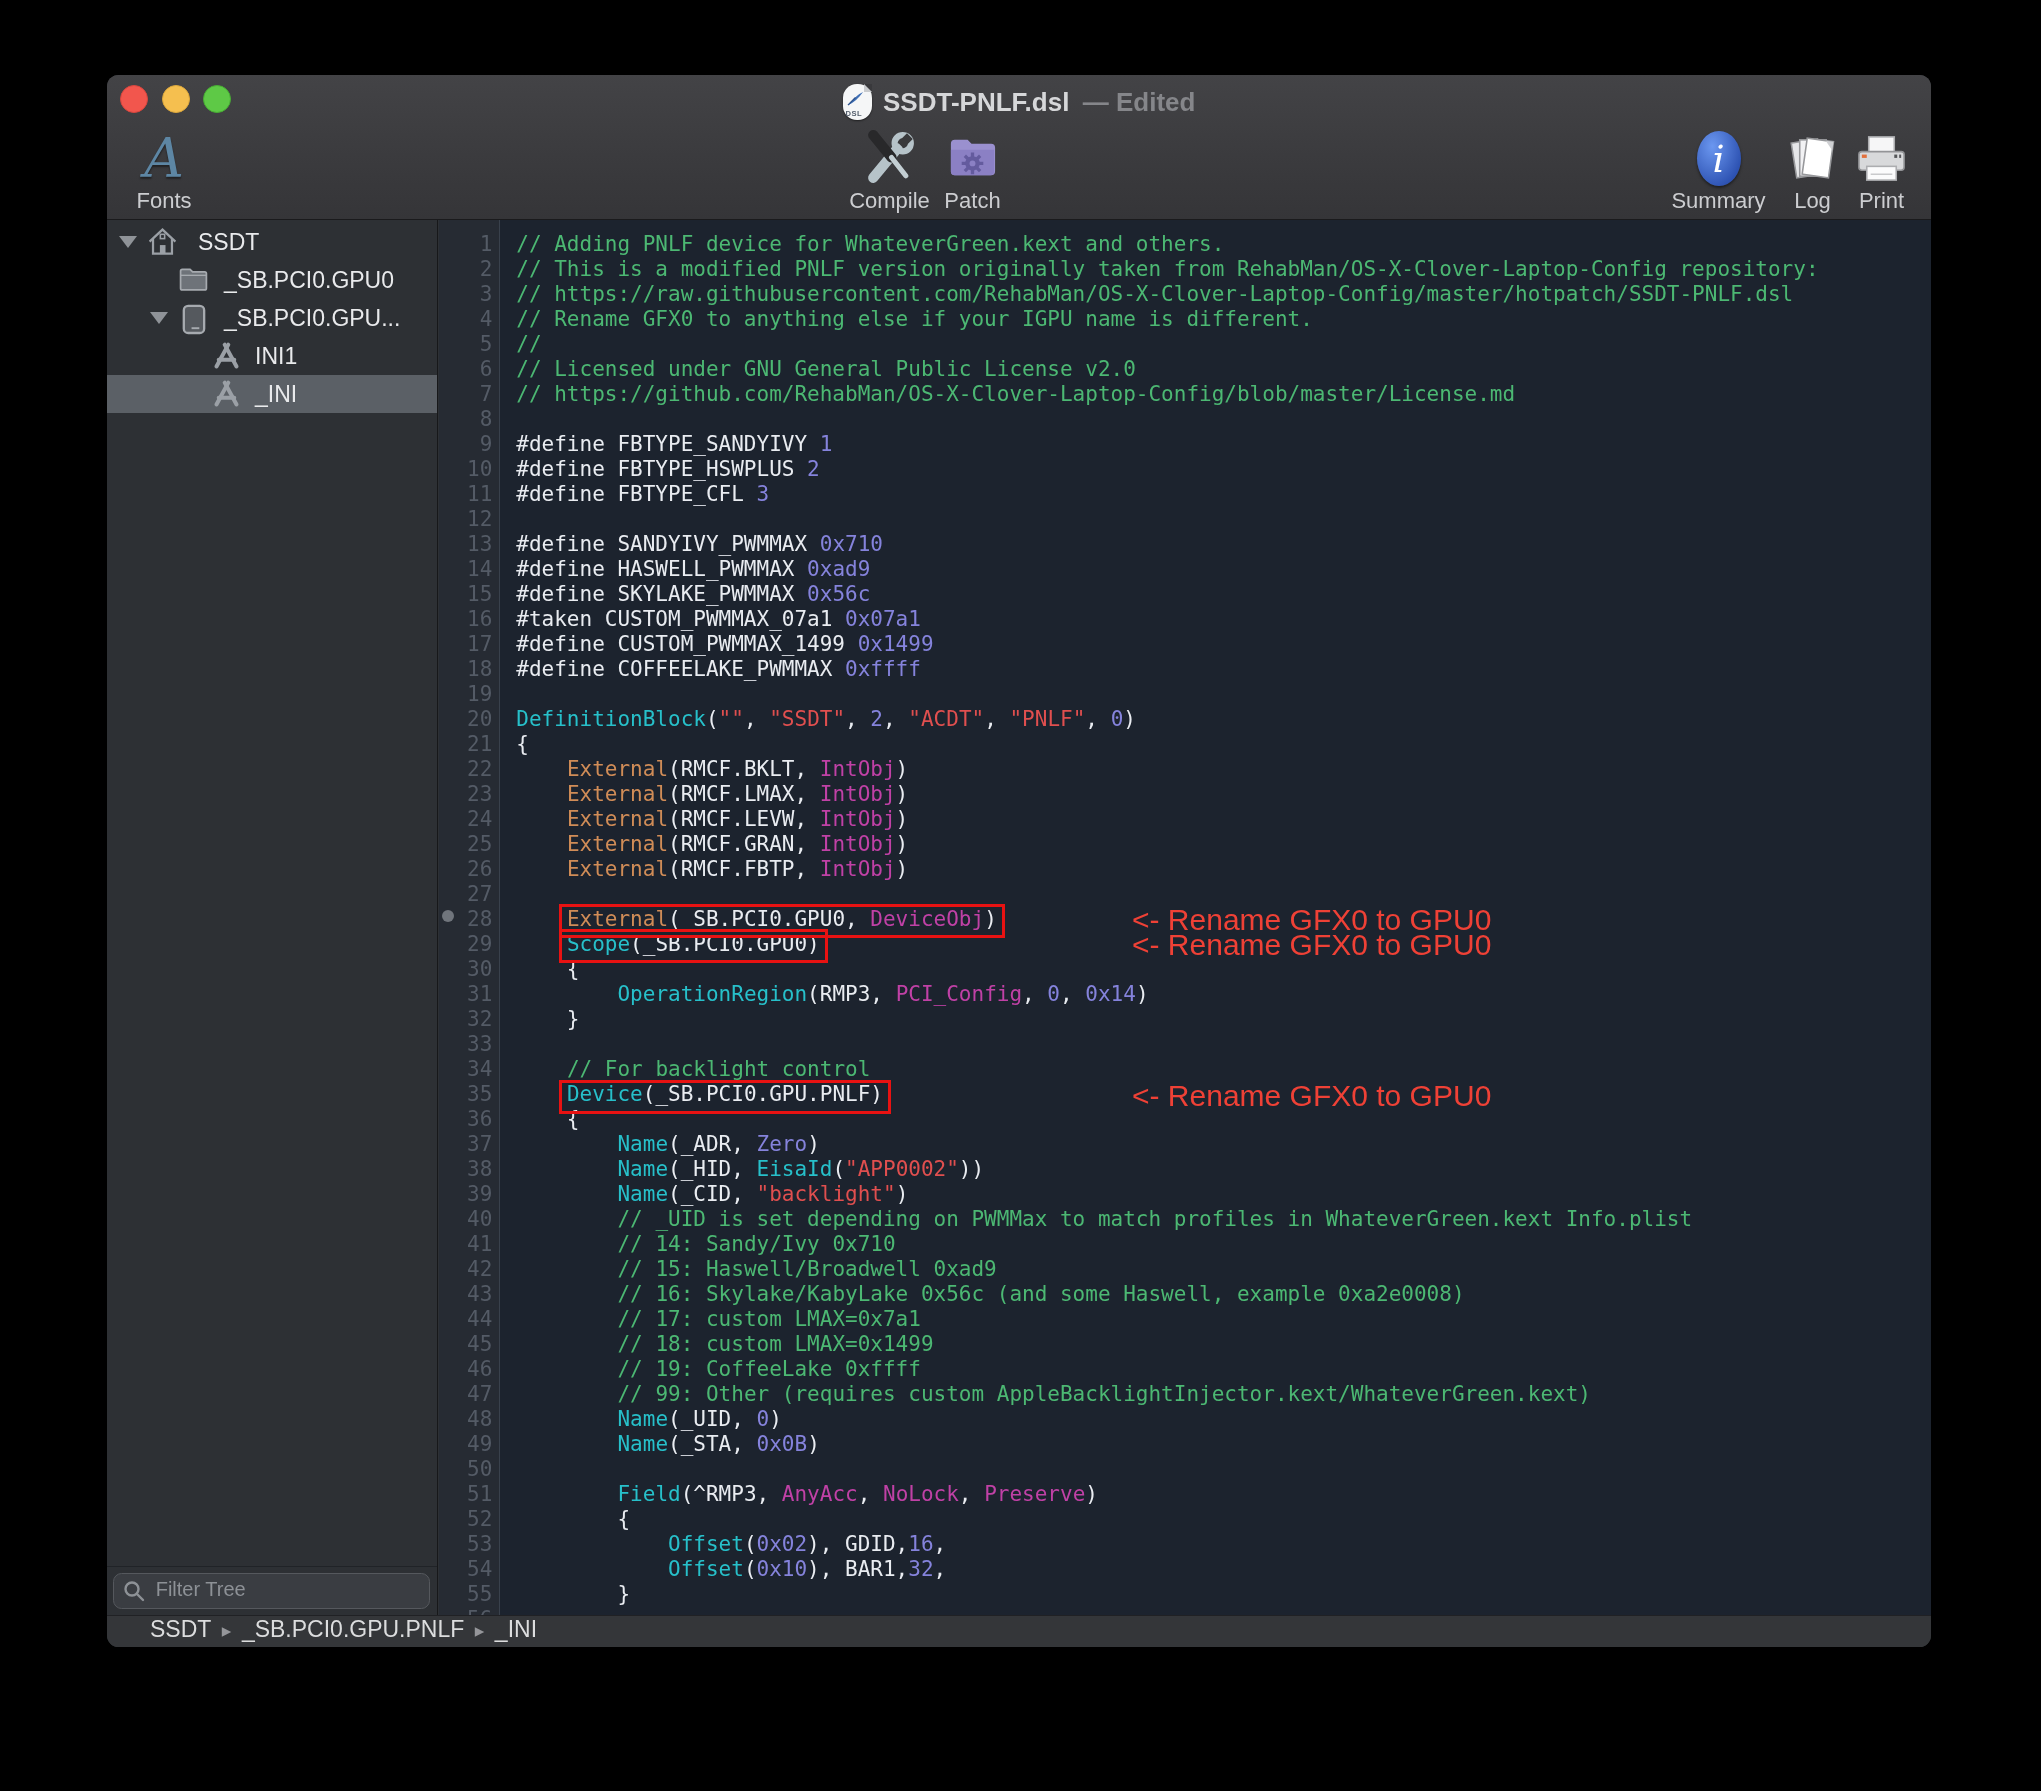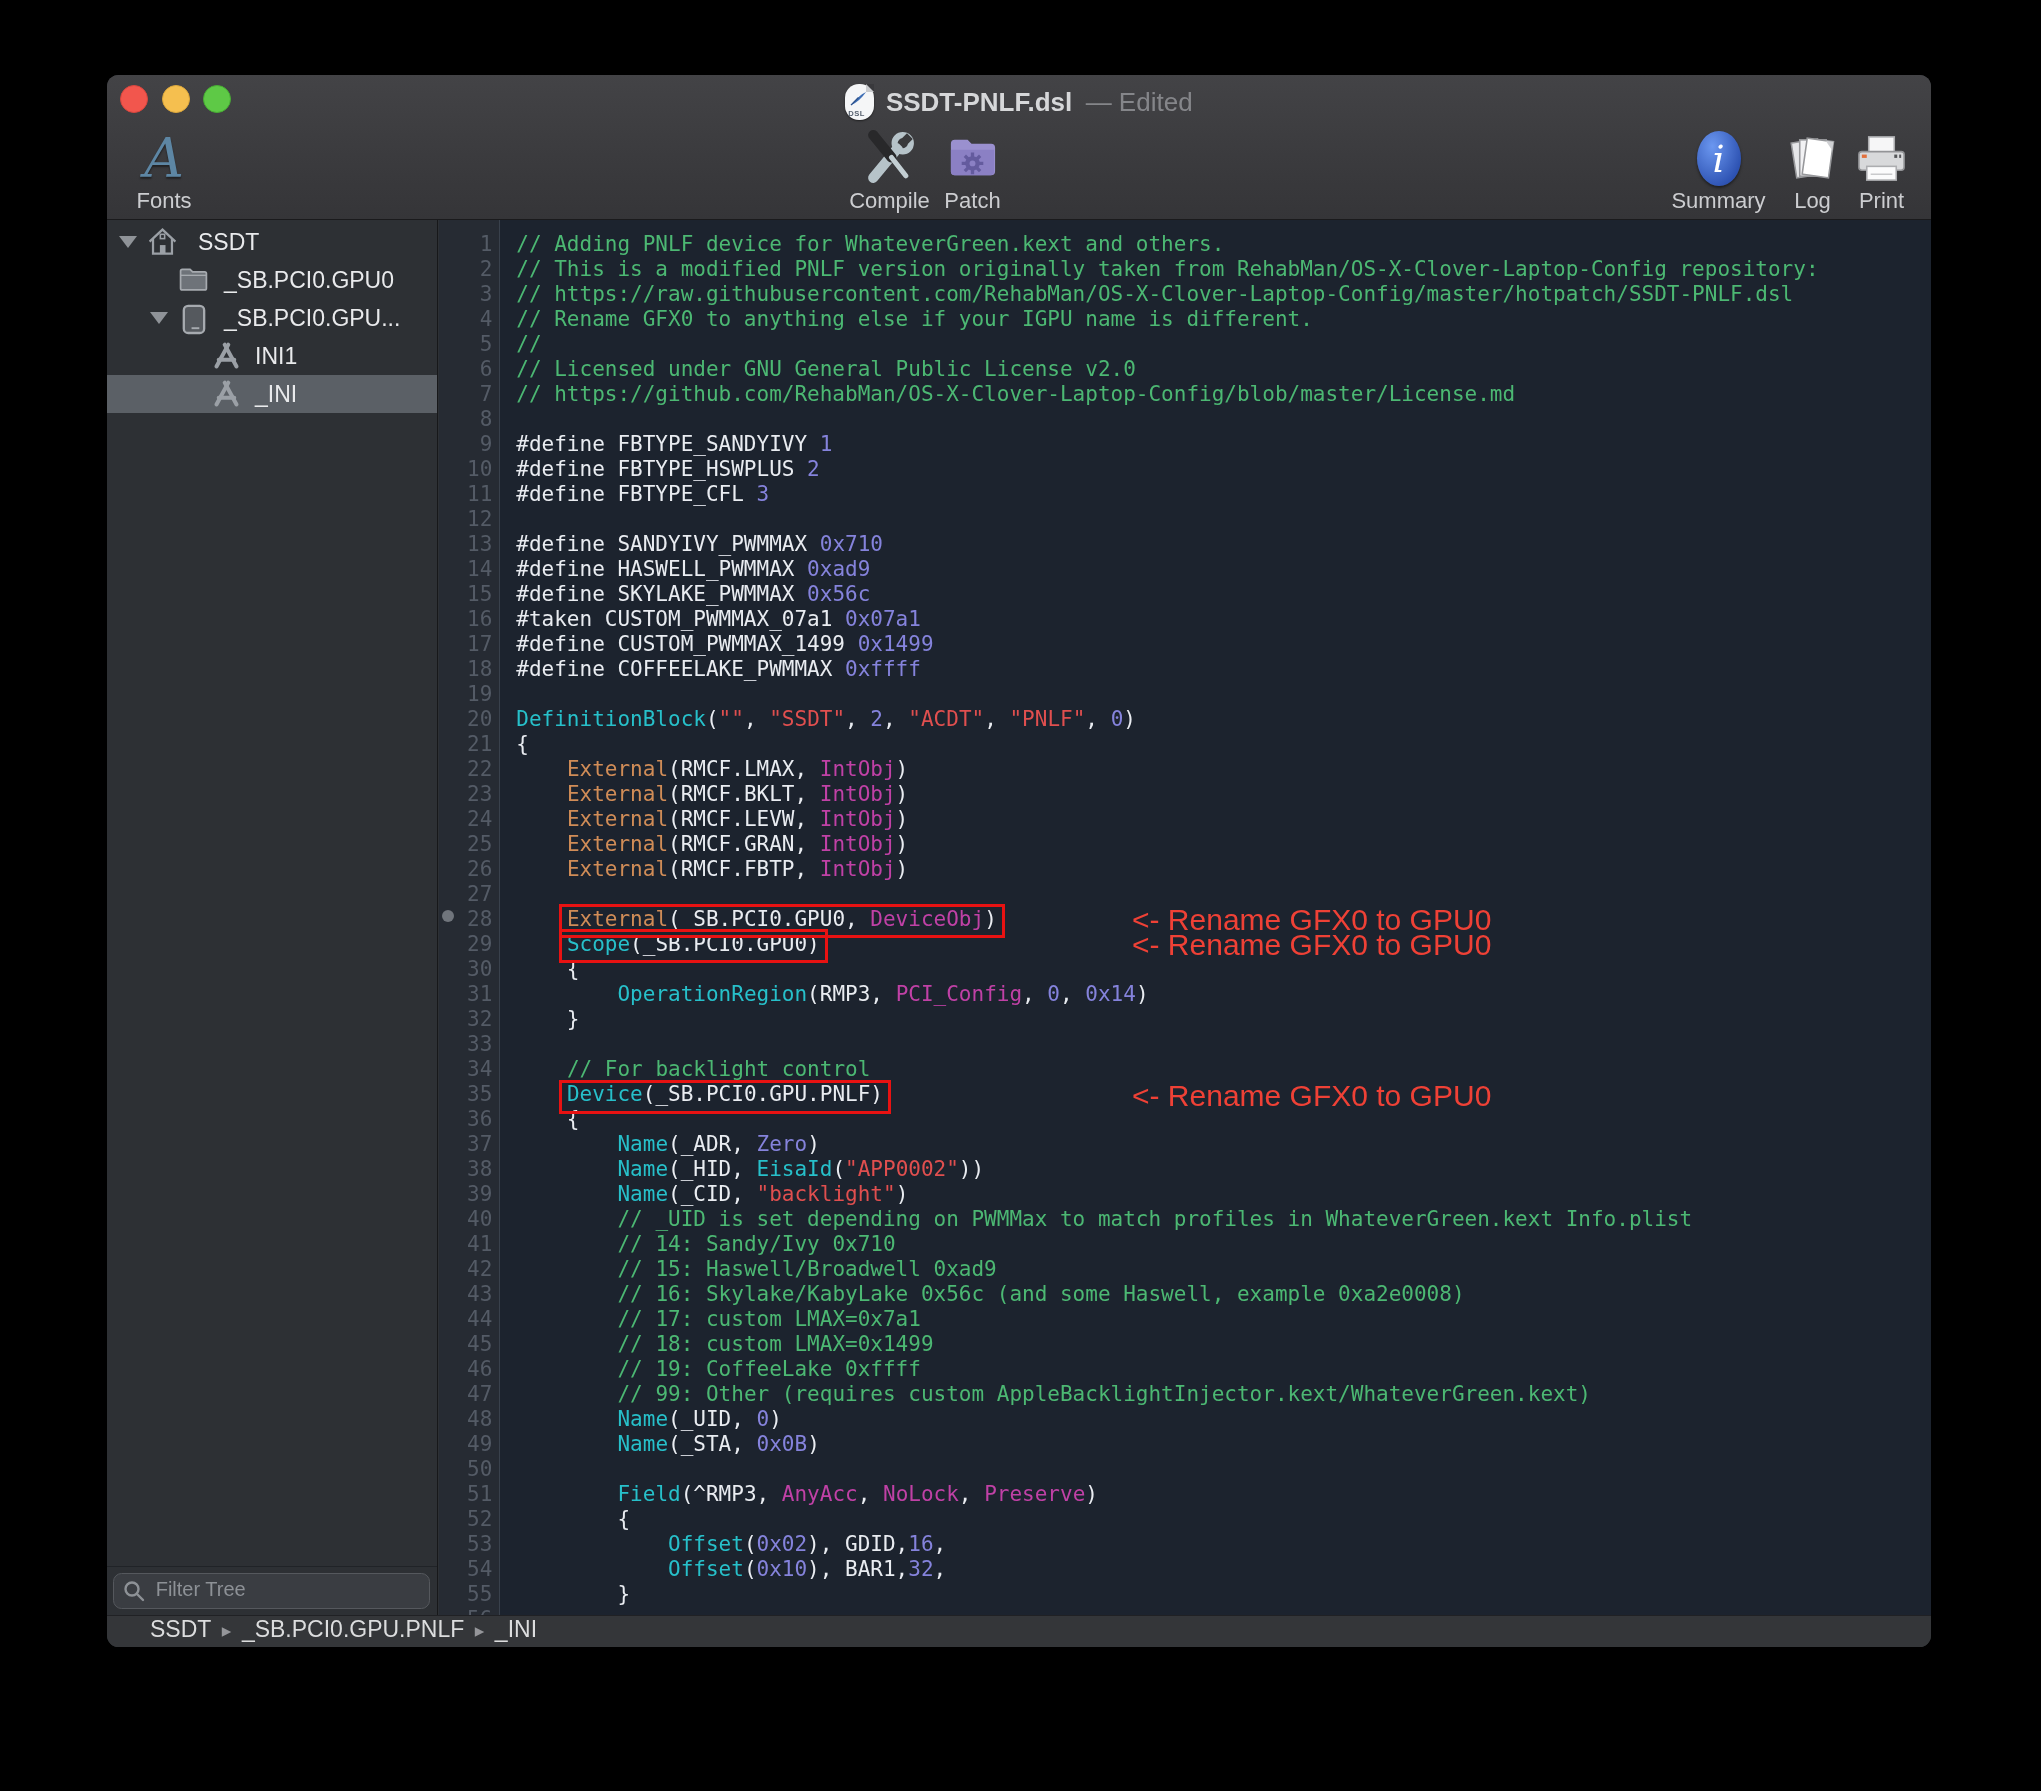--- a/index.html
+++ b/index.html
@@ -23,21 +23,21 @@
   .title-wrap { position:absolute; left:0; right:0; top:0; height:54px;
                 display:flex; align-items:center; justify-content:center; gap:11.5px; }
   .doc-icon { position:relative; width:29px; height:36px; background:#f5f6f7;
               border-radius:14px; box-shadow:0 1px 1.9px rgba(0,0,0,.5); }
   .doc-icon .fold { position:absolute; right:0; top:0; width:0; height:0;
                     border-left:8.6px solid #c9cbce; border-top:8.6px solid #39393c; }
   .doc-icon .quill { position:absolute; left:3.8px; top:5.7px; width:19px; height:17px; }
   .doc-icon .dsl { position:absolute; left:2.9px; bottom:1.9px; font-size:7.6px; color:#56606e;
                    font-weight:bold; letter-spacing:0.5px; }
   .win-title { font-size:26px; font-weight:600; color:#d6d7d9; }
-  .win-title-suffix { font-size:26px; font-weight:400; color:#85868a; margin-left:1.9px; }
+  .win-title-suffix { font-size:26px; font-weight:700; color:#85868a; margin-left:1.9px; }
 
   .toolbar { position:relative; height:92px; }
   .tb-item { position:absolute; top:0; height:92px; display:flex; flex-direction:column;
              align-items:center; justify-content:flex-start; cursor:default; }
   .tb-icon { height:59px; display:flex; align-items:center; justify-content:center; }
   .tb-label { font-size:22px; color:#cccdd0; margin-top:0; }
   .fonts-a { font-family:"DejaVu Serif", serif; font-style:italic; font-size:55px;
              line-height:55px; color:#5d86a4; text-shadow:0 1.9px 1.9px rgba(0,0,0,.45); }
   .summary-orb { width:44px; height:55px; border-radius:50%;
                  background:radial-gradient(ellipse at 35% 28%, #6b97f0, #2d52b2 75%, #24418f);
@@ -354,22 +354,22 @@
           <div class="code-line"></div>
           <div class="code-line"><span class="tk-p">#define SANDYIVY_PWMMAX </span><span class="tk-n">0x710</span></div>
           <div class="code-line"><span class="tk-p">#define HASWELL_PWMMAX </span><span class="tk-n">0xad9</span></div>
           <div class="code-line"><span class="tk-p">#define SKYLAKE_PWMMAX </span><span class="tk-n">0x56c</span></div>
           <div class="code-line"><span class="tk-p">#taken CUSTOM_PWMMAX_07a1 </span><span class="tk-n">0x07a1</span></div>
           <div class="code-line"><span class="tk-p">#define CUSTOM_PWMMAX_1499 </span><span class="tk-n">0x1499</span></div>
           <div class="code-line"><span class="tk-p">#define COFFEELAKE_PWMMAX </span><span class="tk-n">0xffff</span></div>
           <div class="code-line"></div>
           <div class="code-line"><span class="tk-k">DefinitionBlock</span><span class="tk-p">(</span><span class="tk-s">""</span><span class="tk-p">, </span><span class="tk-s">"SSDT"</span><span class="tk-p">, </span><span class="tk-n">2</span><span class="tk-p">, </span><span class="tk-s">"ACDT"</span><span class="tk-p">, </span><span class="tk-s">"PNLF"</span><span class="tk-p">, </span><span class="tk-n">0</span><span class="tk-p">)</span></div>
           <div class="code-line"><span class="tk-p">{</span></div>
+          <div class="code-line"><span class="tk-p">    </span><span class="tk-e">External</span><span class="tk-p">(RMCF.BKLT, </span><span class="tk-t">IntObj</span><span class="tk-p">)</span></div>
           <div class="code-line"><span class="tk-p">    </span><span class="tk-e">External</span><span class="tk-p">(RMCF.LMAX, </span><span class="tk-t">IntObj</span><span class="tk-p">)</span></div>
-          <div class="code-line"><span class="tk-p">    </span><span class="tk-e">External</span><span class="tk-p">(RMCF.BKLT, </span><span class="tk-t">IntObj</span><span class="tk-p">)</span></div>
           <div class="code-line"><span class="tk-p">    </span><span class="tk-e">External</span><span class="tk-p">(RMCF.LEVW, </span><span class="tk-t">IntObj</span><span class="tk-p">)</span></div>
           <div class="code-line"><span class="tk-p">    </span><span class="tk-e">External</span><span class="tk-p">(RMCF.GRAN, </span><span class="tk-t">IntObj</span><span class="tk-p">)</span></div>
           <div class="code-line"><span class="tk-p">    </span><span class="tk-e">External</span><span class="tk-p">(RMCF.FBTP, </span><span class="tk-t">IntObj</span><span class="tk-p">)</span></div>
           <div class="code-line"></div>
           <div class="code-line"><span class="tk-p">    </span><span class="tk-e">External</span><span class="tk-p">(_SB.PCI0.GPU0, </span><span class="tk-t">DeviceObj</span><span class="tk-p">)</span></div>
           <div class="code-line"><span class="tk-p">    </span><span class="tk-k">Scope</span><span class="tk-p">(_SB.PCI0.GPU0)</span></div>
           <div class="code-line"><span class="tk-p">    {</span></div>
           <div class="code-line"><span class="tk-p">        </span><span class="tk-k">OperationRegion</span><span class="tk-p">(RMP3, </span><span class="tk-t">PCI_Config</span><span class="tk-p">, </span><span class="tk-n">0</span><span class="tk-p">, </span><span class="tk-n">0x14</span><span class="tk-p">)</span></div>
           <div class="code-line"><span class="tk-p">    }</span></div>
           <div class="code-line"></div>

